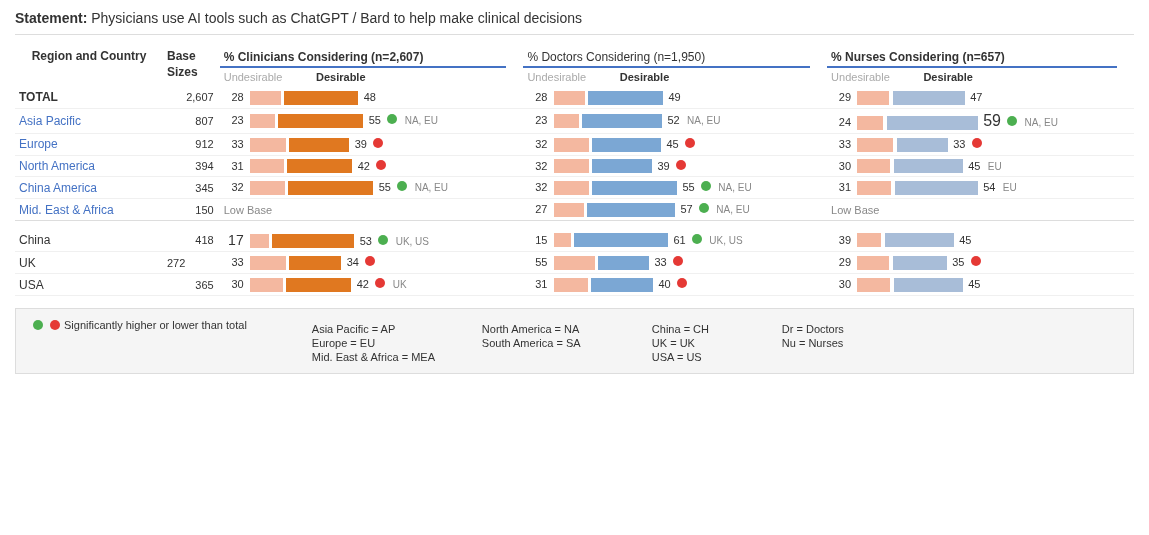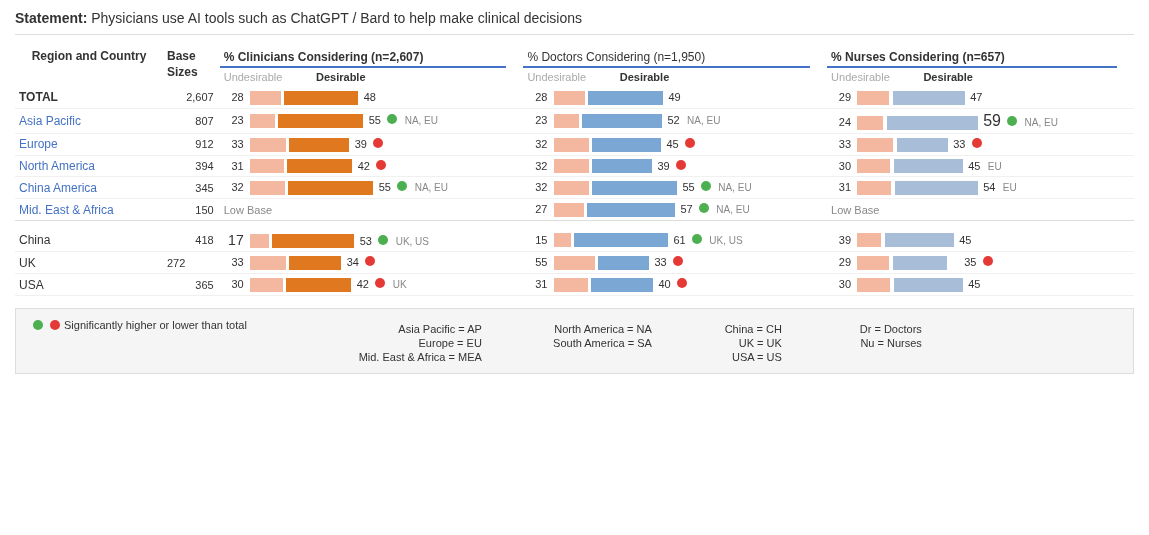--- a/index.html
+++ b/index.html
@@ -320,21 +320,21 @@
     <span class="bar-desirable" style="width:51px; background:#7ba7d4; height:14px; display:inline-block; vertical-align:middle;"></span>
     <span class="num-right" style="font-size:11px; margin-left:2px;">33</span>
     <span class="dot-red"></span>
     
   </td>
     <td style="width:10px;"></td>
     <td style="vertical-align:middle; white-space:nowrap;">
     <span class="num-left" style="display:inline-block; width:20px; text-align:right; font-size:11px;">29</span>
     <span class="bar-undesirable" style="width:32px; background:#f4b8a0; height:14px; display:inline-block; vertical-align:middle;"></span>
     <span class="bar-desirable" style="width:54px; background:#a8bdd8; height:14px; display:inline-block; vertical-align:middle;"></span>
-    <span class="num-right" style="font-size:11px; margin-left:14px;">35</span>
+    <span class="num-right" style="font-size:11px; margin-left:2px;">35</span>
     <span class="dot-red"></span>
     
   </td>
     <td></td>
   </tr>
       <tr style="border-bottom: 1px solid rgb(240, 240, 240);">
     <td class="col-region row-label" style=" font-size:12px;">USA</td>
     <td class="col-base" style="text-align:right; font-size:11px; padding-right:6px;">365</td>
     <td style="vertical-align:middle; white-space:nowrap;">
     <span class="num-left" style="display:inline-block; width:20px; text-align:right; font-size:11px;">30</span>
@@ -360,21 +360,21 @@
     <span class="bar-desirable" style="width:69px; background:#a8bdd8; height:14px; display:inline-block; vertical-align:middle;"></span>
     <span class="num-right" style="font-size:11px; margin-left:2px;">45</span>
     
     
   </td>
     <td></td>
   </tr>
     </tbody>
 </table>
 
-<div class="legend-box" style="margin-top:12px;text-align:right;">
+<div class="legend-box" style="margin-top:12px;">
   <div class="legend-row">
     <div class="legend-dots">
       <span class="dot-green"></span>
       <span class="dot-red"></span>
       <span>Significantly higher or lower than total</span>
     </div>
     <div style="width:1px; background:#ccc; margin: 0 12px;"></div>
     <div>
       <div class="legend-grid">
         <span>Asia Pacific = AP</span>

